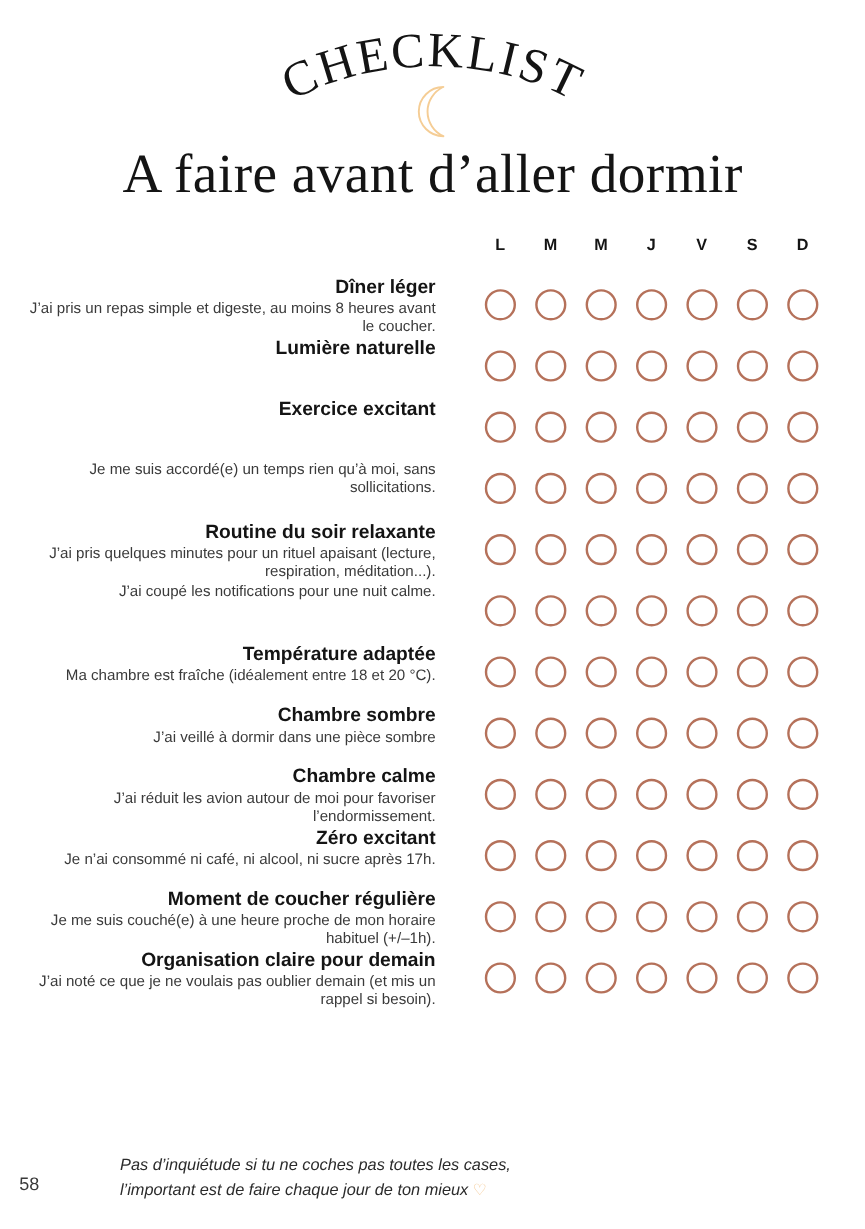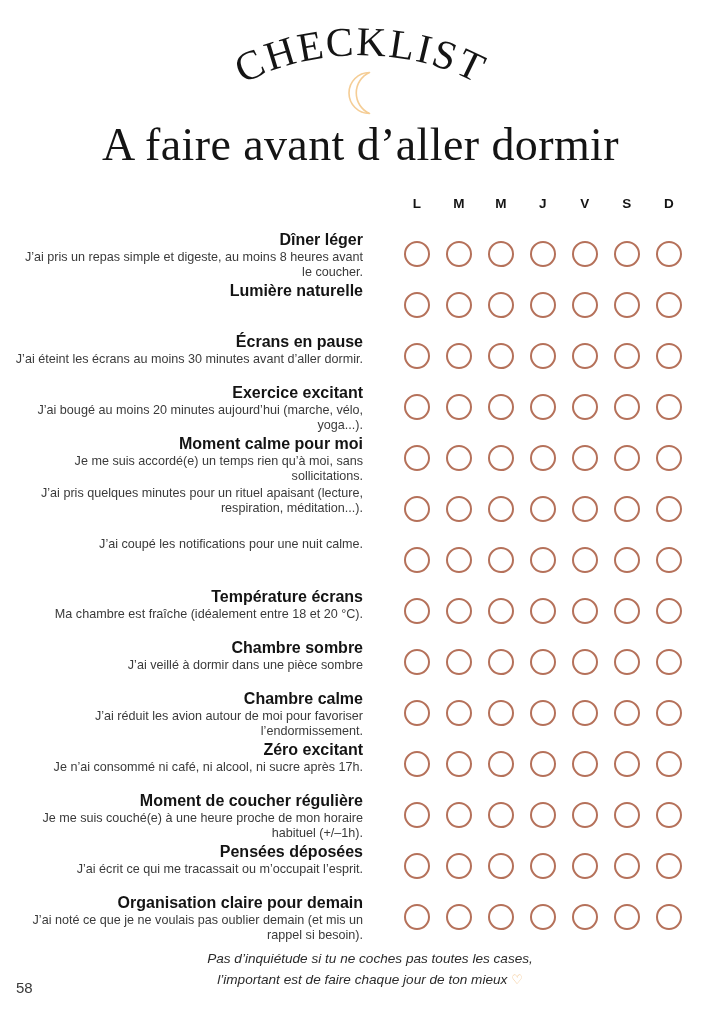--- a/index.html
+++ b/index.html
@@ -154,22 +154,22 @@
     position: absolute;
     left: 16px;
     bottom: 12px;
     font-size: 15px;
     color: #3a3a3a;
   }
   .footer-note {
     position: absolute;
     left: 100px;
     width: 540px;
-    bottom: 18px;
-    text-align: center;
+    bottom: 6px;
+    text-align: left;
     font-style: italic;
     font-size: 13.6px;
     line-height: 21px;
     color: #2b2b2b;
   }
   .footer-heart {
     color: #f2c48c;
     font-style: normal;
     font-size: 13px;
   }
@@ -236,65 +236,49 @@
           <div class="circle" style="left: 50px; border-color: rgb(181, 113, 90);"></div>
           <div class="circle" style="left: 92px; border-color: rgb(181, 113, 90);"></div>
           <div class="circle" style="left: 134px; border-color: rgb(181, 113, 90);"></div>
           <div class="circle" style="left: 176px; border-color: rgb(181, 113, 90);"></div>
           <div class="circle" style="left: 218px; border-color: rgb(181, 113, 90);"></div>
           <div class="circle" style="left: 260px; border-color: rgb(181, 113, 90);"></div>
         </div>
       </div>
       <div class="check-row">
         <div class="row-text">
-          <div class="row-title">Écrans en pause</div>
-          <div class="row-desc">J’ai éteint les écrans au moins 30 minutes avant d’aller dormir.</div>
-        </div>
-        <div class="circles">
-          <div class="circle" style="left: 8px; border-color: rgb(181, 113, 90);"></div>
-          <div class="circle" style="left: 50px; border-color: rgb(181, 113, 90);"></div>
-          <div class="circle" style="left: 92px; border-color: rgb(181, 113, 90);"></div>
-          <div class="circle" style="left: 134px; border-color: rgb(181, 113, 90);"></div>
-          <div class="circle" style="left: 176px; border-color: rgb(181, 113, 90);"></div>
-          <div class="circle" style="left: 218px; border-color: rgb(181, 113, 90);"></div>
-          <div class="circle" style="left: 260px; border-color: rgb(181, 113, 90);"></div>
-        </div>
-      </div>
-      <div class="check-row">
-        <div class="row-text">
           <div class="row-title">Exercice excitant</div>
-          <div class="row-desc">J’ai bougé au moins 20 minutes aujourd’hui (marche, vélo, yoga...).</div>
-        </div>
-        <div class="circles">
-          <div class="circle" style="left: 8px; border-color: rgb(181, 113, 90);"></div>
-          <div class="circle" style="left: 50px; border-color: rgb(181, 113, 90);"></div>
-          <div class="circle" style="left: 92px; border-color: rgb(181, 113, 90);"></div>
-          <div class="circle" style="left: 134px; border-color: rgb(181, 113, 90);"></div>
-          <div class="circle" style="left: 176px; border-color: rgb(181, 113, 90);"></div>
-          <div class="circle" style="left: 218px; border-color: rgb(181, 113, 90);"></div>
-          <div class="circle" style="left: 260px; border-color: rgb(181, 113, 90);"></div>
-        </div>
-      </div>
-      <div class="check-row">
-        <div class="row-text">
-          <div class="row-title">Moment calme pour moi</div>
+        </div>
+        <div class="circles">
+          <div class="circle" style="left: 8px; border-color: rgb(181, 113, 90);"></div>
+          <div class="circle" style="left: 50px; border-color: rgb(181, 113, 90);"></div>
+          <div class="circle" style="left: 92px; border-color: rgb(181, 113, 90);"></div>
+          <div class="circle" style="left: 134px; border-color: rgb(181, 113, 90);"></div>
+          <div class="circle" style="left: 176px; border-color: rgb(181, 113, 90);"></div>
+          <div class="circle" style="left: 218px; border-color: rgb(181, 113, 90);"></div>
+          <div class="circle" style="left: 260px; border-color: rgb(181, 113, 90);"></div>
+        </div>
+      </div>
+      <div class="check-row">
+        <div class="row-text">
           <div class="row-desc">Je me suis accordé(e) un temps rien qu’à moi, sans sollicitations.</div>
         </div>
         <div class="circles">
           <div class="circle" style="left: 8px; border-color: rgb(181, 113, 90);"></div>
           <div class="circle" style="left: 50px; border-color: rgb(181, 113, 90);"></div>
           <div class="circle" style="left: 92px; border-color: rgb(181, 113, 90);"></div>
           <div class="circle" style="left: 134px; border-color: rgb(181, 113, 90);"></div>
           <div class="circle" style="left: 176px; border-color: rgb(181, 113, 90);"></div>
           <div class="circle" style="left: 218px; border-color: rgb(181, 113, 90);"></div>
           <div class="circle" style="left: 260px; border-color: rgb(181, 113, 90);"></div>
         </div>
       </div>
       <div class="check-row">
         <div class="row-text">
+          <div class="row-title">Routine du soir relaxante</div>
           <div class="row-desc">J’ai pris quelques minutes pour un rituel apaisant (lecture, respiration, méditation...).</div>
         </div>
         <div class="circles">
           <div class="circle" style="left: 8px; border-color: rgb(181, 113, 90);"></div>
           <div class="circle" style="left: 50px; border-color: rgb(181, 113, 90);"></div>
           <div class="circle" style="left: 92px; border-color: rgb(181, 113, 90);"></div>
           <div class="circle" style="left: 134px; border-color: rgb(181, 113, 90);"></div>
           <div class="circle" style="left: 176px; border-color: rgb(181, 113, 90);"></div>
           <div class="circle" style="left: 218px; border-color: rgb(181, 113, 90);"></div>
           <div class="circle" style="left: 260px; border-color: rgb(181, 113, 90);"></div>
@@ -309,21 +293,21 @@
           <div class="circle" style="left: 50px; border-color: rgb(181, 113, 90);"></div>
           <div class="circle" style="left: 92px; border-color: rgb(181, 113, 90);"></div>
           <div class="circle" style="left: 134px; border-color: rgb(181, 113, 90);"></div>
           <div class="circle" style="left: 176px; border-color: rgb(181, 113, 90);"></div>
           <div class="circle" style="left: 218px; border-color: rgb(181, 113, 90);"></div>
           <div class="circle" style="left: 260px; border-color: rgb(181, 113, 90);"></div>
         </div>
       </div>
       <div class="check-row">
         <div class="row-text">
-          <div class="row-title">Température écrans</div>
+          <div class="row-title">Température adaptée</div>
           <div class="row-desc">Ma chambre est fraîche (idéalement entre 18 et 20 °C).</div>
         </div>
         <div class="circles">
           <div class="circle" style="left: 8px; border-color: rgb(181, 113, 90);"></div>
           <div class="circle" style="left: 50px; border-color: rgb(181, 113, 90);"></div>
           <div class="circle" style="left: 92px; border-color: rgb(181, 113, 90);"></div>
           <div class="circle" style="left: 134px; border-color: rgb(181, 113, 90);"></div>
           <div class="circle" style="left: 176px; border-color: rgb(181, 113, 90);"></div>
           <div class="circle" style="left: 218px; border-color: rgb(181, 113, 90);"></div>
           <div class="circle" style="left: 260px; border-color: rgb(181, 113, 90);"></div>
@@ -371,35 +355,20 @@
           <div class="circle" style="left: 134px; border-color: rgb(181, 113, 90);"></div>
           <div class="circle" style="left: 176px; border-color: rgb(181, 113, 90);"></div>
           <div class="circle" style="left: 218px; border-color: rgb(181, 113, 90);"></div>
           <div class="circle" style="left: 260px; border-color: rgb(181, 113, 90);"></div>
         </div>
       </div>
       <div class="check-row">
         <div class="row-text">
           <div class="row-title">Moment de coucher régulière</div>
           <div class="row-desc">Je me suis couché(e) à une heure proche de mon horaire habituel (+/–1h).</div>
-        </div>
-        <div class="circles">
-          <div class="circle" style="left: 8px; border-color: rgb(181, 113, 90);"></div>
-          <div class="circle" style="left: 50px; border-color: rgb(181, 113, 90);"></div>
-          <div class="circle" style="left: 92px; border-color: rgb(181, 113, 90);"></div>
-          <div class="circle" style="left: 134px; border-color: rgb(181, 113, 90);"></div>
-          <div class="circle" style="left: 176px; border-color: rgb(181, 113, 90);"></div>
-          <div class="circle" style="left: 218px; border-color: rgb(181, 113, 90);"></div>
-          <div class="circle" style="left: 260px; border-color: rgb(181, 113, 90);"></div>
-        </div>
-      </div>
-      <div class="check-row">
-        <div class="row-text">
-          <div class="row-title">Pensées déposées</div>
-          <div class="row-desc">J’ai écrit ce qui me tracassait ou m’occupait l’esprit.</div>
         </div>
         <div class="circles">
           <div class="circle" style="left: 8px; border-color: rgb(181, 113, 90);"></div>
           <div class="circle" style="left: 50px; border-color: rgb(181, 113, 90);"></div>
           <div class="circle" style="left: 92px; border-color: rgb(181, 113, 90);"></div>
           <div class="circle" style="left: 134px; border-color: rgb(181, 113, 90);"></div>
           <div class="circle" style="left: 176px; border-color: rgb(181, 113, 90);"></div>
           <div class="circle" style="left: 218px; border-color: rgb(181, 113, 90);"></div>
           <div class="circle" style="left: 260px; border-color: rgb(181, 113, 90);"></div>
         </div>

